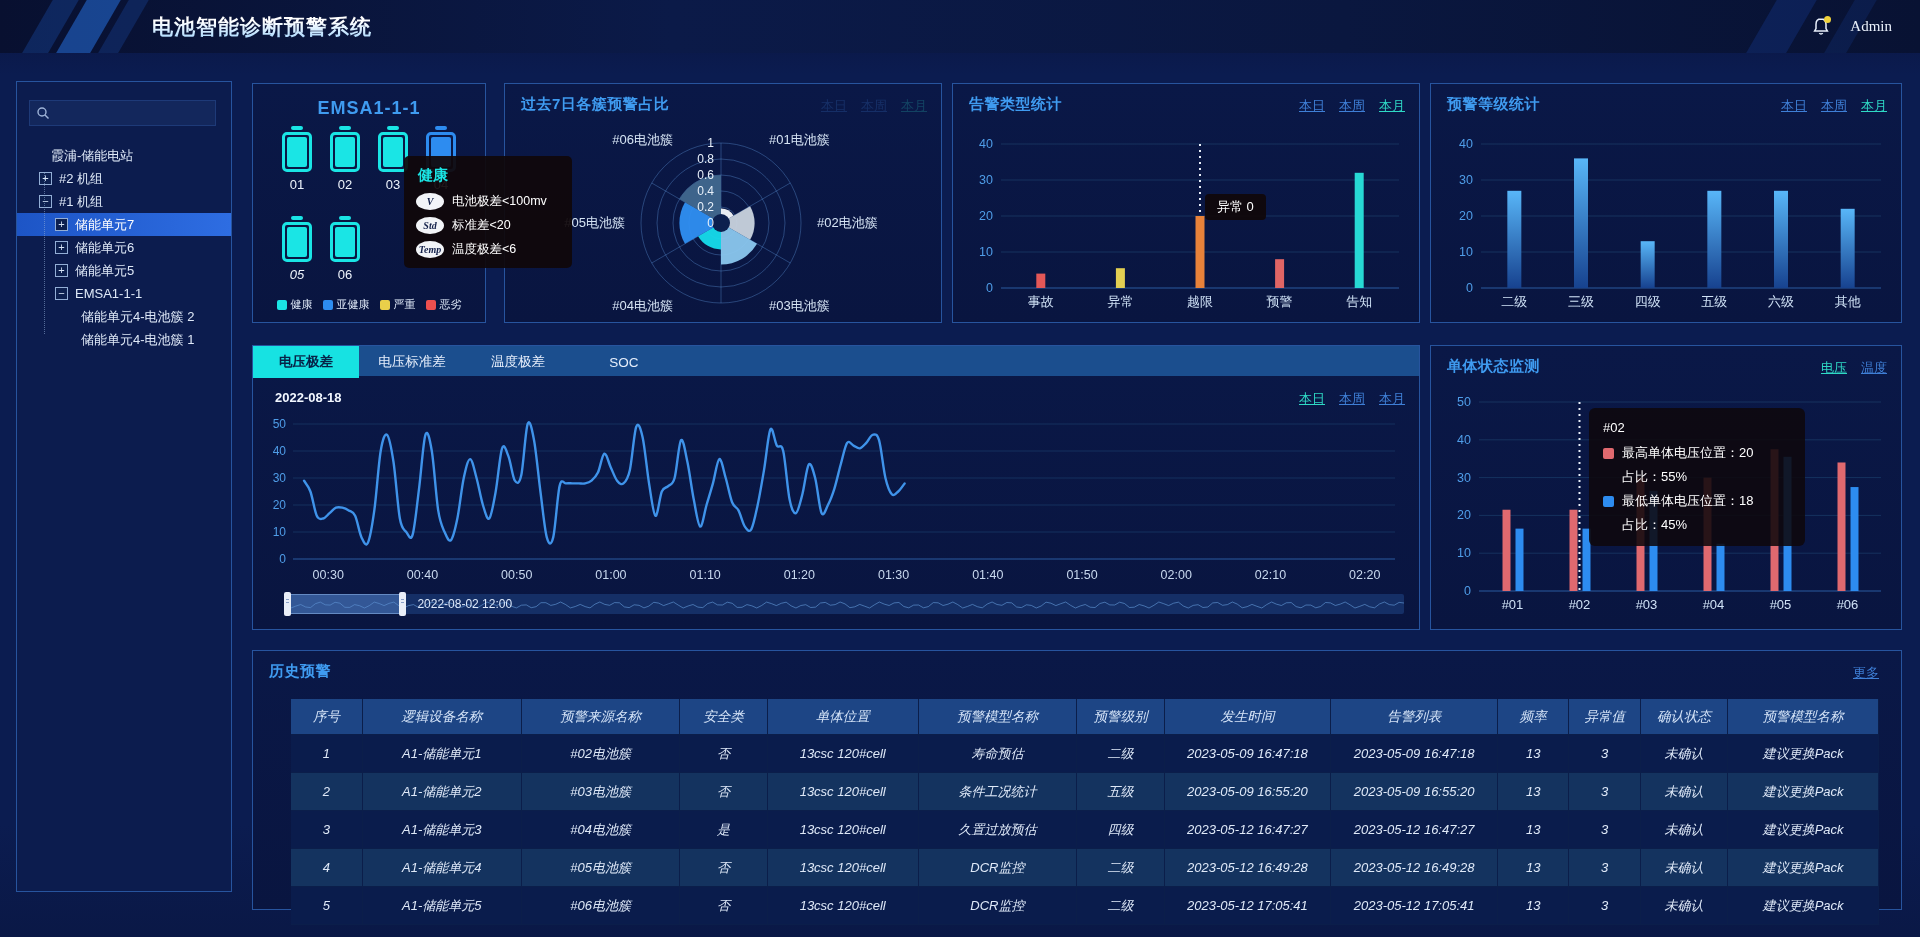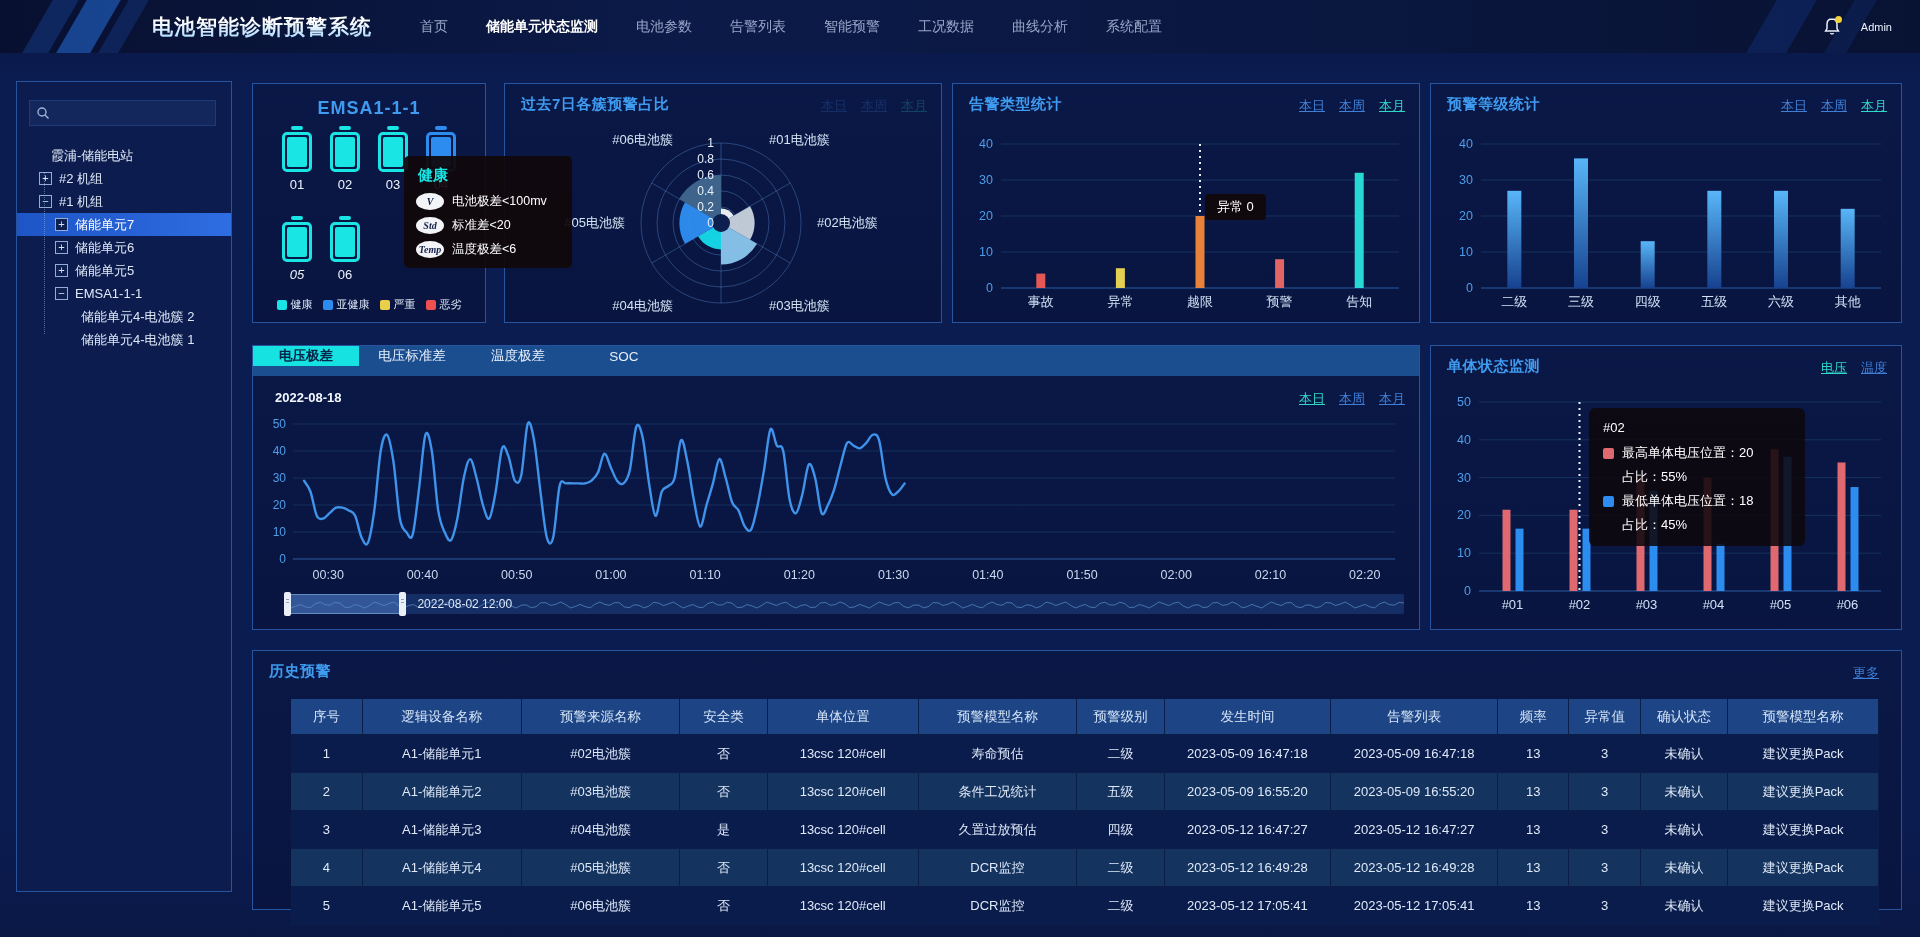--- a/index.html
+++ b/index.html
@@ -7,21 +7,21 @@
   #stage{position:relative;width:1920px;height:937px;background:linear-gradient(180deg,#0a1440 0%,#0b1c50 8%,#0b1c50 88%,#0a1846 100%);overflow:hidden;}
 
   
   #header{position:absolute;left:0;top:0;width:1920px;height:53px;background:linear-gradient(90deg,#081030 0%,#0b1a48 35%,#0a173f 70%,#081233 100%);overflow:hidden;}
   .stripe{position:absolute;top:-6px;height:70px;transform:skewX(-30deg);}
   #app-title{position:absolute;left:152px;top:13px;font-size:21px;font-weight:bold;letter-spacing:1px;color:#eef6ff;background:linear-gradient(180deg,#ffffff 30%,#9fd4ff 100%);-webkit-background-clip:text;background-clip:text;-webkit-text-fill-color:transparent;}
   #nav{position:absolute;left:420px;top:0;height:53px;display:flex;align-items:center;gap:38px;}
   .nav-item{font-size:14px;color:#97a6c8;cursor:pointer;white-space:nowrap;}
   .nav-item.active{color:#ffffff;font-weight:bold;}
   #header-right{position:absolute;right:28px;top:0;height:53px;display:flex;align-items:center;gap:18px;}
-  #admin-label{color:#eaf1fc;font-size:11px;}
+  #admin-label{color:#eaf1fc;font-size:15px;font-family:Liberation Serif, serif;}
   #bell-wrap{position:relative;width:22px;height:22px;}
   #bell-dot{position:absolute;right:1px;top:0;width:7px;height:7px;border-radius:50%;background:#f0d23c;}
 
   
   .panel{position:absolute;background:linear-gradient(180deg,#0a1847 0%,#091540 100%);border:1px solid #27549e;box-sizing:border-box;}
   .p-title{position:absolute;left:16px;top:11px;font-size:15px;font-weight:bold;color:#3f9bf0;letter-spacing:.5px;}
   .links{position:absolute;right:14px;top:13px;display:flex;gap:14px;font-size:13px;text-align:right;}
   .links span{color:#3f7fd6;text-decoration:underline;cursor:pointer;}
   .links span.active{color:#2fd9c5;}
   .links.dim{opacity:.22;}
@@ -56,62 +56,52 @@
   .pill{flex:0 0 auto;width:28px;height:17px;border-radius:50%;background:#f2f4f8;color:#13204a;font-family:"Liberation Serif","DejaVu Serif",serif;font-style:italic;font-weight:bold;font-size:10px;display:flex;align-items:center;justify-content:center;}
   #alarm-tip{left:252px;top:110px;padding:4px 12px;font-size:13px;border-radius:4px;white-space:nowrap;}
   #cell-tip{left:158px;top:62px;width:216px;padding:12px 14px;box-sizing:border-box;font-size:13px;border-radius:6px;background:rgba(14,8,12,.88);}
   #cell-tip .ct-title{margin-bottom:9px;}
   .ct-row{display:flex;align-items:center;gap:8px;margin-top:6px;white-space:nowrap;}
   .ct-sq{flex:0 0 auto;width:11px;height:11px;border-radius:2px;}
   .ct-indent{margin-left:19px;}
 
   
   #tabbar{position:absolute;left:0;top:0;right:0;height:30px;background:#1b4e8e;display:flex;}
-  .tab{min-width:106px;padding:0 18px;height:20px;display:flex;align-items:center;justify-content:center;color:#e6eefb;font-size:13.5px;cursor:pointer;box-sizing:border-box;}
+  .tab{min-width:106px;padding:0 18px;height:32px;display:flex;align-items:center;justify-content:center;color:#e6eefb;font-size:13.5px;cursor:pointer;box-sizing:border-box;}
   .tab.active{background:#17e2e2;color:#072347;font-weight:bold;}
   #trend-date{position:absolute;left:22px;top:44px;font-size:13px;font-weight:bold;color:#f2f7ff;}
   #trend-links{top:44px;}
   #dz{position:absolute;left:33px;right:15px;top:248px;height:20px;background:#152f66;border-radius:2px;}
   #dz-sel{position:absolute;left:0;top:0;bottom:0;width:10.5%;background:rgba(88,138,208,.45);border:1px solid rgba(150,190,240,.5);box-sizing:border-box;}
   .dz-handle{position:absolute;top:-2px;width:7px;height:24px;background:#e9eef8;border-radius:2px;z-index:3;}
   .dz-handle::after{content:'';position:absolute;left:2px;right:2px;top:7px;height:1px;background:#8aa0c8;box-shadow:0 3px 0 #8aa0c8;}
   #dz-label{position:absolute;left:calc(10.5% + 14px);top:3px;font-size:12px;color:#dce8fa;white-space:nowrap;z-index:2;}
 
   svg text{font-family:"Liberation Sans","DejaVu Sans",sans-serif;}
 
   
-  #history-table{position:absolute;left:38px;right:22px;top:48px;border-collapse:collapse;width:calc(100% - 60px);table-layout:fixed;}
+  #history-table{position:absolute;left:38px;right:22px;top:48px;border-collapse:collapse;width:calc(100% - 60px);table-layout:fixed;font-style:italic;}
   #history-table th{background:#1d4585;color:#d5e4f8;font-weight:normal;font-size:13.5px;height:33px;border-right:1px solid #0b1e4a;border-bottom:1px solid #0b1e4a;}
   #history-table td{color:#dfe9f8;font-size:13px;text-align:center;height:35px;border-right:1px solid #0b1e4a;border-bottom:1px solid #0b1e4a;}
   #history-table tr.odd td{background:#0a1c4c;}
   #history-table tr.even td{background:#14335f;}
   td.warnY{color:#e9c94a;}
 </style>
 </head>
 <body>
 
 <div id="stage">
 
   <div id="header">
     <div class="stripe" style="left:36px;width:26px;background:rgba(32,96,210,.28);"></div>
     <div class="stripe" style="left:70px;width:34px;background:rgba(40,120,235,.5);"></div>
     <div class="stripe" style="left:112px;width:20px;background:rgba(30,90,200,.25);"></div>
     <div class="stripe" style="right:120px;width:40px;background:rgba(25,70,170,.28);"></div>
     <div class="stripe" style="right:60px;width:22px;background:rgba(25,70,170,.2);"></div>
     <div id="app-title">电池智能诊断预警系统</div>
-    <div id="nav">
-        <div class="nav-item">首页</div>
-        <div class="nav-item active">储能单元状态监测</div>
-        <div class="nav-item">电池参数</div>
-        <div class="nav-item">告警列表</div>
-        <div class="nav-item">智能预警</div>
-        <div class="nav-item">工况数据</div>
-        <div class="nav-item">曲线分析</div>
-        <div class="nav-item">系统配置</div>
-      </div>
     <div id="header-right">
       <div id="bell-wrap">
         <svg width="22" height="22" viewBox="0 0 22 22">
           <path d="M11 3 C7.7 3 6 5.4 6 8.2 L6 12.5 L4.6 15 L17.4 15 L16 12.5 L16 8.2 C16 5.4 14.3 3 11 3 Z" fill="none" stroke="#e9f0fb" stroke-width="1.5"></path>
           <path d="M9.4 17 a1.8 1.8 0 0 0 3.2 0" fill="none" stroke="#e9f0fb" stroke-width="1.5"></path>
         </svg>
         <div id="bell-dot"></div>
       </div>
       <div id="admin-label">Admin</div>
     </div>

